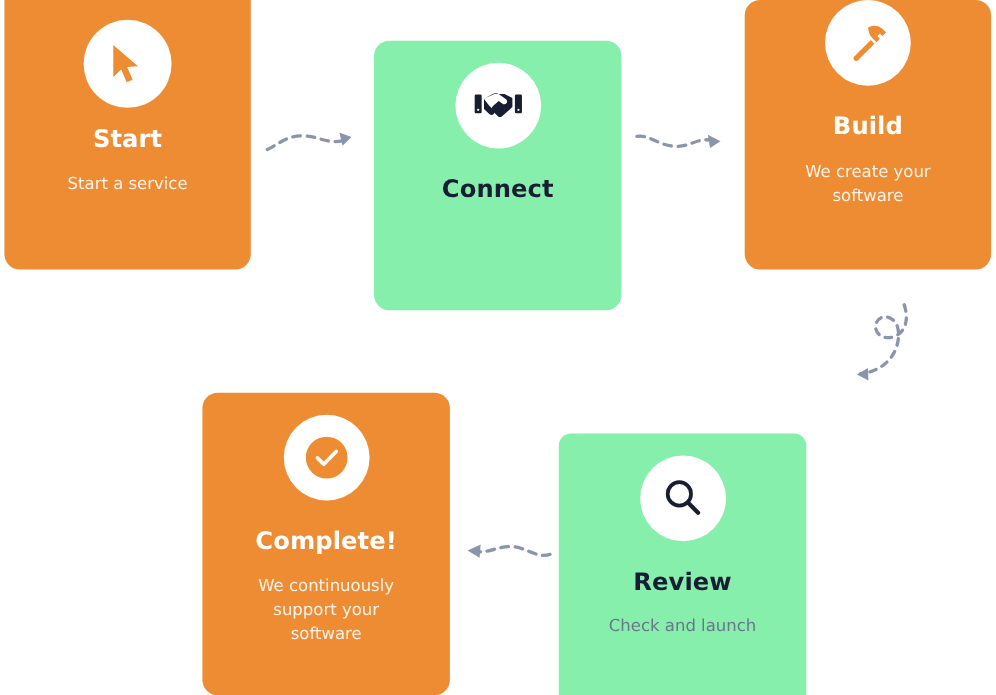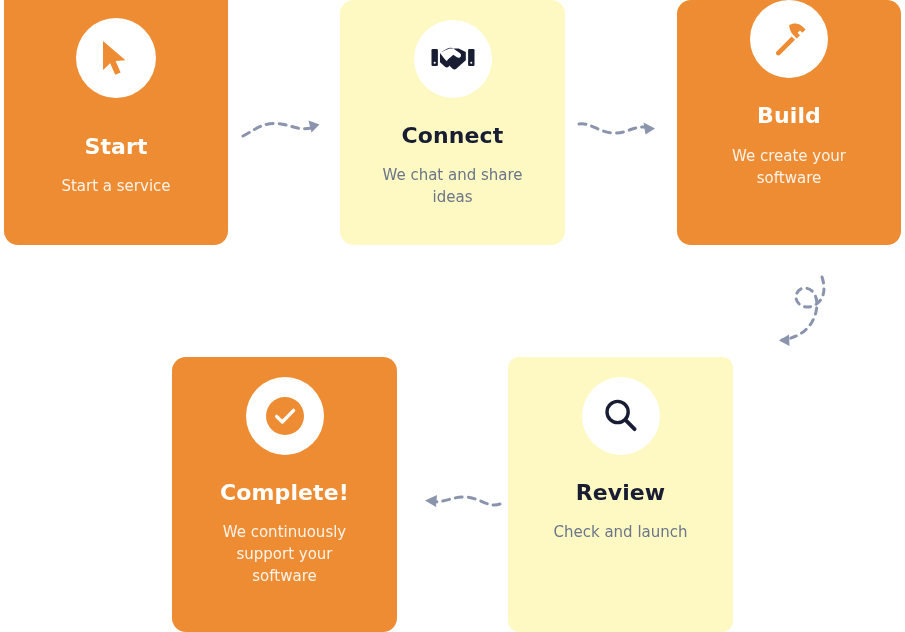--- a/index.html
+++ b/index.html
@@ -27,21 +27,21 @@
   .card {
     position: absolute;
     border-radius: 14px;
     box-sizing: border-box;
     display: flex;
     flex-direction: column;
     align-items: center;
     text-align: center;
   }
   .card.orange  { background: #ed8c33; }
-  .card.muted   { background: #fef9c3; }
+  .card.muted   { background: #86efac; margin-top: 37px; }
 
   .icon-circle {
     background: #ffffff;
     border-radius: 50%;
     display: flex;
     align-items: center;
     justify-content: center;
     flex: none;
   }
 
@@ -61,21 +61,21 @@
   .card.muted  .card-title { color: #181d33; }
   .card.muted  .card-desc  { color: #6b7689; }
 
   
   #card-start {
     left: 4px; top: -14px;
     width: 224px; height: 259px;
     padding-top: 32px;
   }
   #card-start .icon-circle { width: 80px; height: 80px; }
-  #card-start .card-title  { font-size: 22px; margin-top: 37px; }
+  #card-start .card-title  { font-size: 22px; margin-top: 18px; }
   #card-start .card-desc   { font-size: 15px; margin-top: 17px; width: 180px; }
 
   
   #card-connect {
     left: 340px; top: 0px;
     width: 225px; height: 245px;
     padding-top: 20px;
   }
   #card-connect .icon-circle { width: 78px; height: 78px; }
   #card-connect .card-title  { font-size: 22px; margin-top: 26px; }
@@ -85,21 +85,21 @@
   #card-build {
     left: 677px; top: 0px;
     width: 224px; height: 245px;
   }
   #card-build .icon-circle { width: 78px; height: 78px; }
   #card-build .card-title  { font-size: 22px; margin-top: 26px; }
   #card-build .card-desc   { font-size: 15px; margin-top: 18px; width: 170px; }
 
   
   #card-complete {
-    left: 172px; top: 357px;
+    left: 184px; top: 357px;
     width: 225px; height: 275px;
     padding-top: 20px;
   }
   #card-complete .icon-circle { width: 78px; height: 78px; }
   #card-complete .card-title  { font-size: 22px; margin-top: 26px; }
   #card-complete .card-desc   { font-size: 15px; margin-top: 17px; width: 160px; }
 
   
   #card-review {
     left: 508px; top: 357px;
@@ -149,21 +149,20 @@
                  L22.3 10.8 L17.0 15.6 C15.7 16.8 15.6 18.8 16.8 20.0
                  L21.6 24.7 C22.6 25.7 24.2 25.7 25.2 24.8 L34.8 16.3
                  L34.8 8.0 L27.6 4.4 L18.4 4.4 L9.2 8.6 Z" fill="#181d33"></path>
         <path d="M9.0 9.0 L9.0 18.2 L14.0 22.8 C15.1 23.8 16.8 23.7 17.8 22.6
                  C18.7 21.6 18.7 20.0 17.7 19.0 L13.6 15.0 L9.0 9.0 Z" fill="#181d33"></path>
         <path d="M16.2 17.0 L21.4 22.1 C22.2 22.9 23.5 22.9 24.3 22.1
                  C25.1 21.3 25.1 20.0 24.3 19.2 L19.1 14.1 L16.2 17.0 Z" fill="#181d33"></path>
       </svg>
     </div>
     <div class="card-title">Connect</div>
-    <div class="card-desc">We chat and share ideas</div>
   </div>
 
   <div class="card orange" id="card-build">
     <div class="icon-circle">
       <svg class="icon-svg" width="40" height="40" viewBox="0 0 40 40">
 
         <path d="M20.2 6.0 C24.6 3.4 30.0 4.0 33.4 7.4 L36.6 10.6
                  L33.4 13.8 L31.0 11.4 L28.6 13.8 L31.0 16.2 L27.8 19.4
                  L24.4 16.0 C21.0 12.6 20.4 8.8 20.2 6.0 Z" fill="#ed8c33"></path>
 

